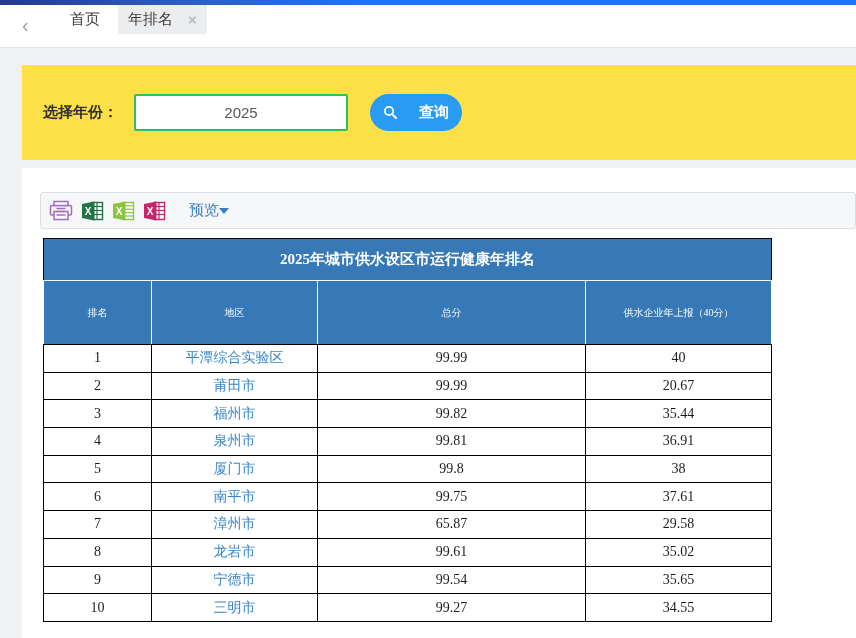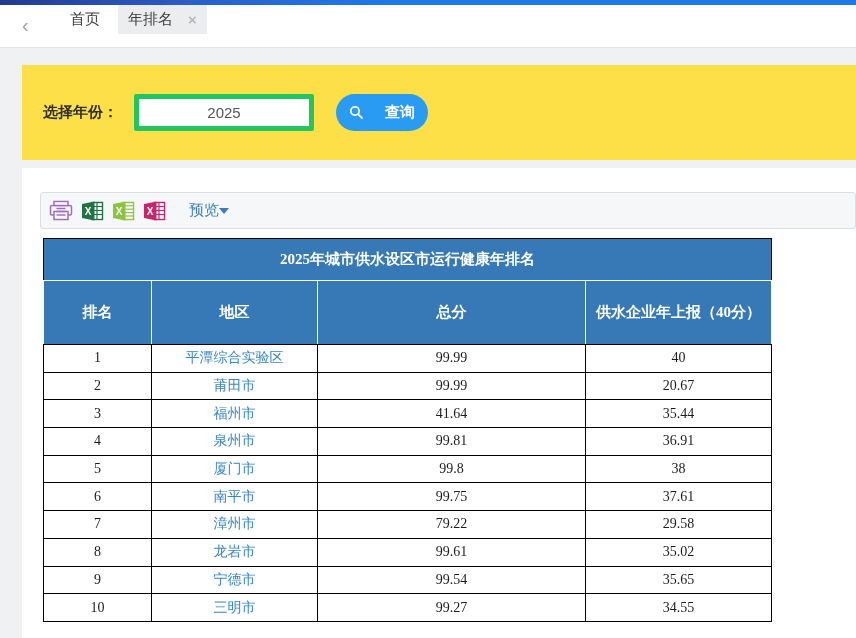--- a/index.html
+++ b/index.html
@@ -19,21 +19,21 @@
   .tab { position:absolute; top:0; height:29px; display:flex; align-items:center;
     justify-content:center; font-size:15px; color:#3c3c3c; cursor:pointer; }
   .tab-home { left:52px; width:66px; background:#fff; }
   .tab-rank { left:118px; width:89px; background:#ecedef; gap:15px; }
   .tab-close { color:#b3b9bf; font-size:15px; font-weight:bold; line-height:1; }
 
   
   .card1 { position:absolute; left:22px; top:65px; right:0; height:95px;
     background:#fde047; display:flex; align-items:center; }
   .year-label { margin-left:21px; font-size:15px; font-weight:bold; color:#2f2f2f; }
-  .year-input { margin-left:16px; width:180px; height:37px; border:5px solid #22c55e;
+  .year-input { margin-left:16px; width:214px; height:37px; border:2px solid #22c55e;
     border-radius:2px; text-align:center; font-size:15px; color:#555;
     font-family:"Liberation Sans","DejaVu Sans",sans-serif; outline:none; background:#fff; }
   .query-btn { margin-left:22px; width:92px; height:37px; border:none; cursor:pointer;
     border-radius:18.5px; background:var(--accent-blue,#2a9bf3); color:#fff;
     font-size:15px; font-weight:bold; display:flex; align-items:center;
     justify-content:center; gap:21px; font-family:inherit; }
 
   
   .panel2 { position:absolute; left:22px; top:168px; right:0; bottom:0; background:#fff; }
 
@@ -53,21 +53,21 @@
     border-right:5px solid transparent; border-top:6px solid var(--preview-blue,#3a7dbe); }
 
   
   .rank-table { position:absolute; left:21px; top:70px; width:728px;
     border-collapse:collapse; table-layout:fixed;
     font-family:"Liberation Serif","DejaVu Serif",serif; }
   .rank-table .title-cell { height:42px; background:var(--table-header-bg,#3779b7);
     color:#fff; font-weight:bold; font-size:15px; text-align:center;
     border-bottom:1px solid #fff; }
   .rank-table th { height:64px; background:var(--table-header-bg,#3779b7); color:#fff;
-    font-weight:bold; font-size:15px; text-align:center;
+    font-weight:normal; font-size:10px; text-align:center;
     border:1px solid #fff; border-bottom:1px solid #000; }
   .rank-table td { height:27.7px; border:1px solid #000; text-align:center;
     font-size:14px; color:#1c1c1c; background:#fff; }
   .rank-table td.link { color:var(--link-blue,#3784c6); cursor:pointer; }
 </style>
 </head>
 <body>
 
 <div class="stage">
 
@@ -177,21 +177,21 @@
           </tr>
           <tr>
             <td>2</td>
             <td class="link">莆田市</td>
             <td>99.99</td>
             <td>20.67</td>
           </tr>
           <tr>
             <td>3</td>
             <td class="link">福州市</td>
-            <td>41.64</td>
+            <td>99.82</td>
             <td>35.44</td>
           </tr>
           <tr>
             <td>4</td>
             <td class="link">泉州市</td>
             <td>99.81</td>
             <td>36.91</td>
           </tr>
           <tr>
             <td>5</td>
@@ -201,21 +201,21 @@
           </tr>
           <tr>
             <td>6</td>
             <td class="link">南平市</td>
             <td>99.75</td>
             <td>37.61</td>
           </tr>
           <tr>
             <td>7</td>
             <td class="link">漳州市</td>
-            <td>79.22</td>
+            <td>65.87</td>
             <td>29.58</td>
           </tr>
           <tr>
             <td>8</td>
             <td class="link">龙岩市</td>
             <td>99.61</td>
             <td>35.02</td>
           </tr>
           <tr>
             <td>9</td>

